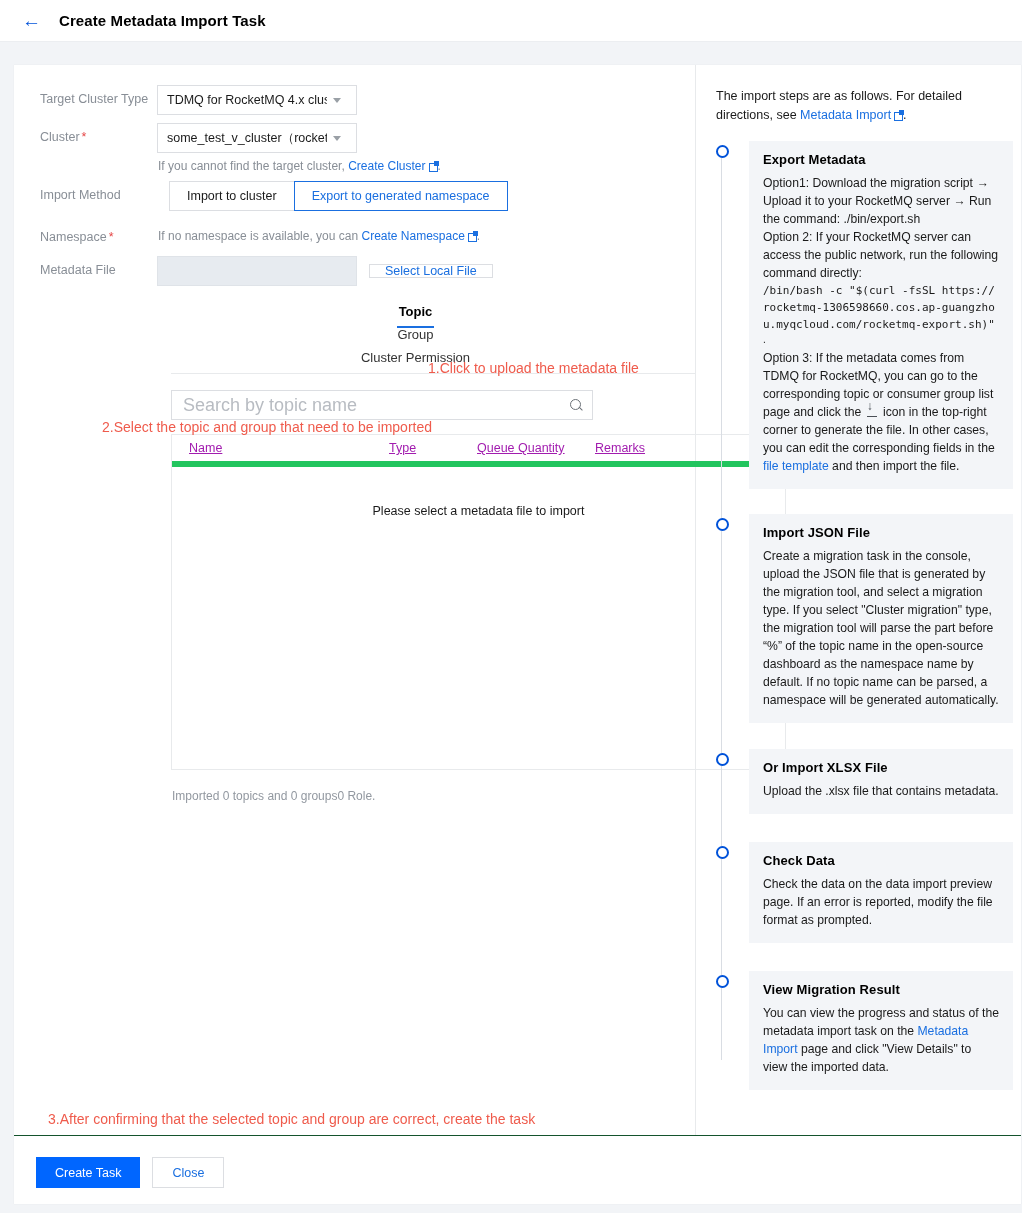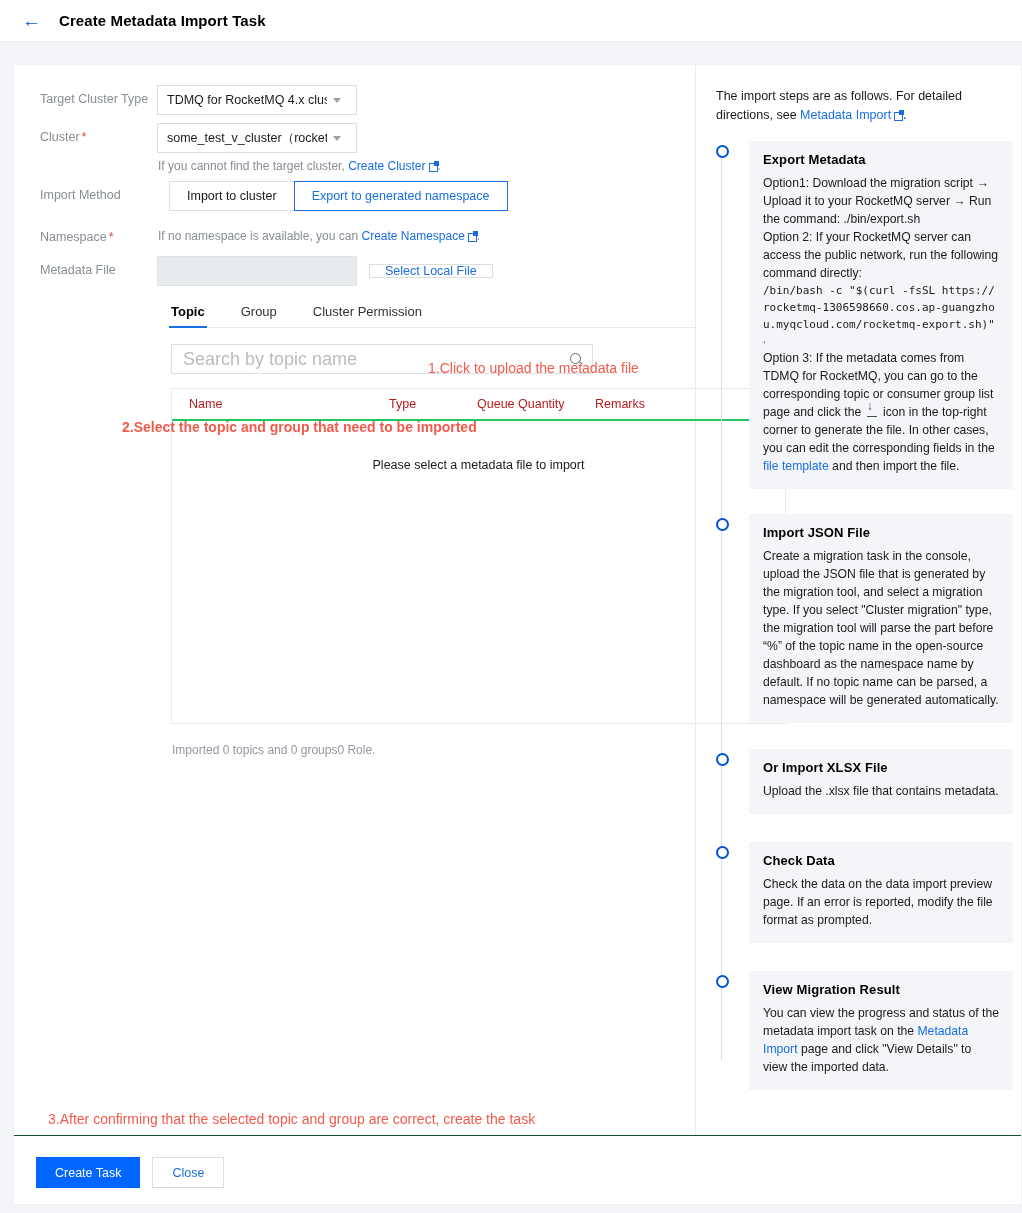--- a/index.html
+++ b/index.html
@@ -116,20 +116,21 @@
     border: 1px solid #dcdee2; background: #fff;
     color: #1a6fe0; font-size: 12.5px; cursor: pointer;
   }
 
   
   .tabs-wrap { margin-top: 18px; padding-left: 157px; }
   .tabs {
     display: flex; align-items: center;
     border-bottom: 1px solid #e8eaec;
     width: 525px;
+    flex-direction: column;
   }
   .tab {
     padding: 0 0 8px 0; margin-right: 36px;
     font-size: 13px; color: #3d4köhn; color: #333;
     cursor: pointer; position: relative;
   }
   .tab.active { color: #000; font-weight: bold; }
   .tab.active::after {
     content: ""; position: absolute; left: -2px; right: -2px; bottom: -1px;
     height: 2px; background: #1a6fe0;
@@ -159,22 +160,22 @@
     content: ""; position: absolute; left: 8px; top: 9px;
     width: 5px; height: 1.4px; background: #6b7177;
     transform: rotate(45deg);
   }
 
   
   .table-wrap { padding-left: 157px; margin-top: 14px; }
   .tbl { width: 615px; border: 1px solid #e8eaec; border-bottom: none; }
   .tbl-head {
     display: flex; height: 32px; align-items: center;
-    border-bottom: 2px solid #22c55e;
-    color: #b91c1c; font-size: 12.5px;
+    border-bottom: 6px solid #22c55e;
+    color: #a21caf; font-size: 12.5px; text-decoration: underline;
   }
   .th { padding-left: 17px; }
   .th.c-name { width: 200px; }
   .th.c-type { width: 88px; }
   .th.c-queue { width: 118px; }
   .th.c-remarks { width: 120px; }
   .tbl-body {
     height: 303px; border-bottom: 1px solid #e8eaec; position: relative;
   }
   .empty-msg {
@@ -246,21 +247,21 @@
     margin-left: 12px; font-family: "Liberation Sans", sans-serif;
     display: flex; align-items: center;
   }
 
   
   .anno {
     position: absolute; color: #ef5b4c; font-size: 14px;
     white-space: nowrap; pointer-events: none; z-index: 40;
   }
   #anno1 { left: 428px; top: 360px; }
-  #anno2 { left: 122px; top: 419px; font-weight: bold; }
+  #anno2 { left: 102px; top: 419px; }
   #anno3 { left: 48px; top: 1111px; }
 </style>
 </head>
 <body>
 
 <div class="topbar">
   <span class="back-arrow">←</span>
   <span class="page-title">Create Metadata Import Task</span>
 </div>
 

